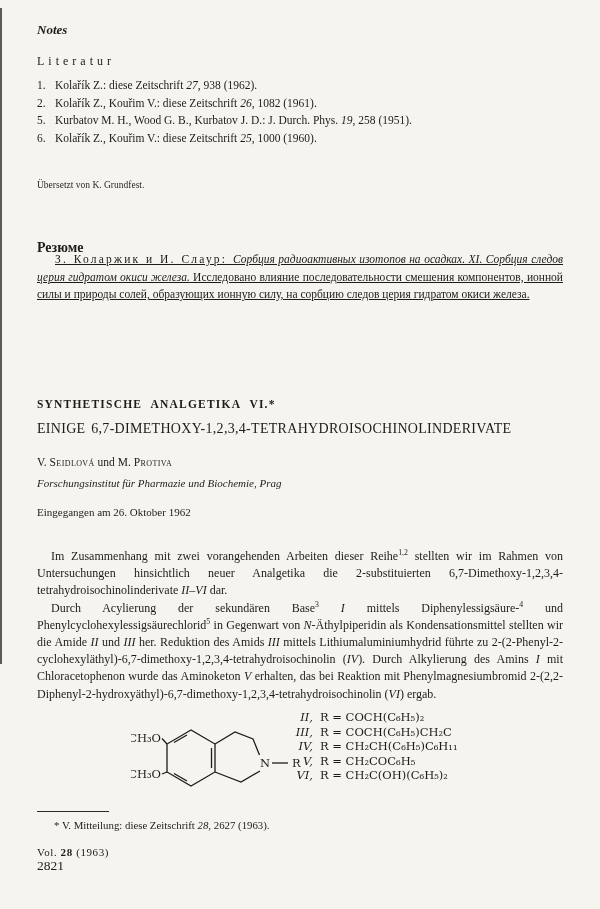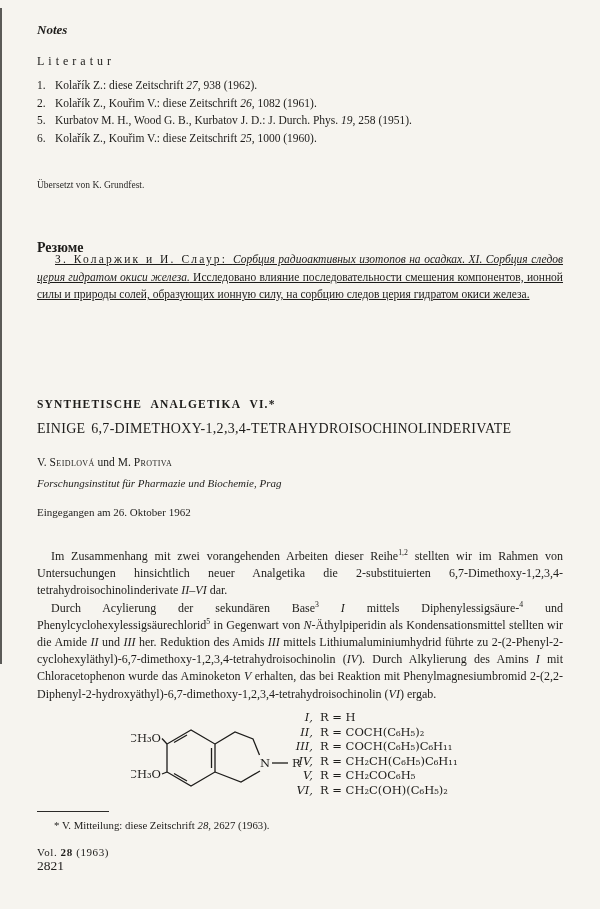--- a/index.html
+++ b/index.html
@@ -102,23 +102,22 @@
     <line class="bond" x1="31" y1="14.5" x2="36" y2="20"></line>
     <line class="bond" x1="31" y1="50" x2="36" y2="48"></line>
 
     <line class="bond" x1="141" y1="39" x2="157" y2="39"></line>
     <text x="30" y="18" text-anchor="end">CH₃O</text>
     <text x="30" y="54" text-anchor="end">CH₃O</text>
     <text x="134" y="43" text-anchor="middle">N</text>
     <text x="161" y="43">R</text>
   </svg>
   <div class="assignments">
-    <div class="assign-row"><span class="assign-numeral">I,</span><span class="assign-formula">R = H</span></div>
     <div class="assign-row"><span class="assign-numeral">II,</span><span class="assign-formula">R = COCH(C₆H₅)₂</span></div>
-    <div class="assign-row"><span class="assign-numeral">III,</span><span class="assign-formula">R = COCH(C₆H₅)C₆H₁₁</span></div>
+    <div class="assign-row"><span class="assign-numeral">III,</span><span class="assign-formula">R = COCH(C₆H₅)CH₂C</span></div>
     <div class="assign-row"><span class="assign-numeral">IV,</span><span class="assign-formula">R = CH₂CH(C₆H₅)C₆H₁₁</span></div>
     <div class="assign-row"><span class="assign-numeral">V,</span><span class="assign-formula">R = CH₂COC₆H₅</span></div>
     <div class="assign-row"><span class="assign-numeral">VI,</span><span class="assign-formula">R = CH₂C(OH)(C₆H₅)₂</span></div>
   </div>
 </div>
 
 <div class="abs footnote-rule"></div>
 <div class="abs footnote"><span>* V. Mitteilung: diese Zeitschrift </span><span class="seg-i">28</span><span>, 2627 (1963).</span></div>
 
 <div class="abs footer">

